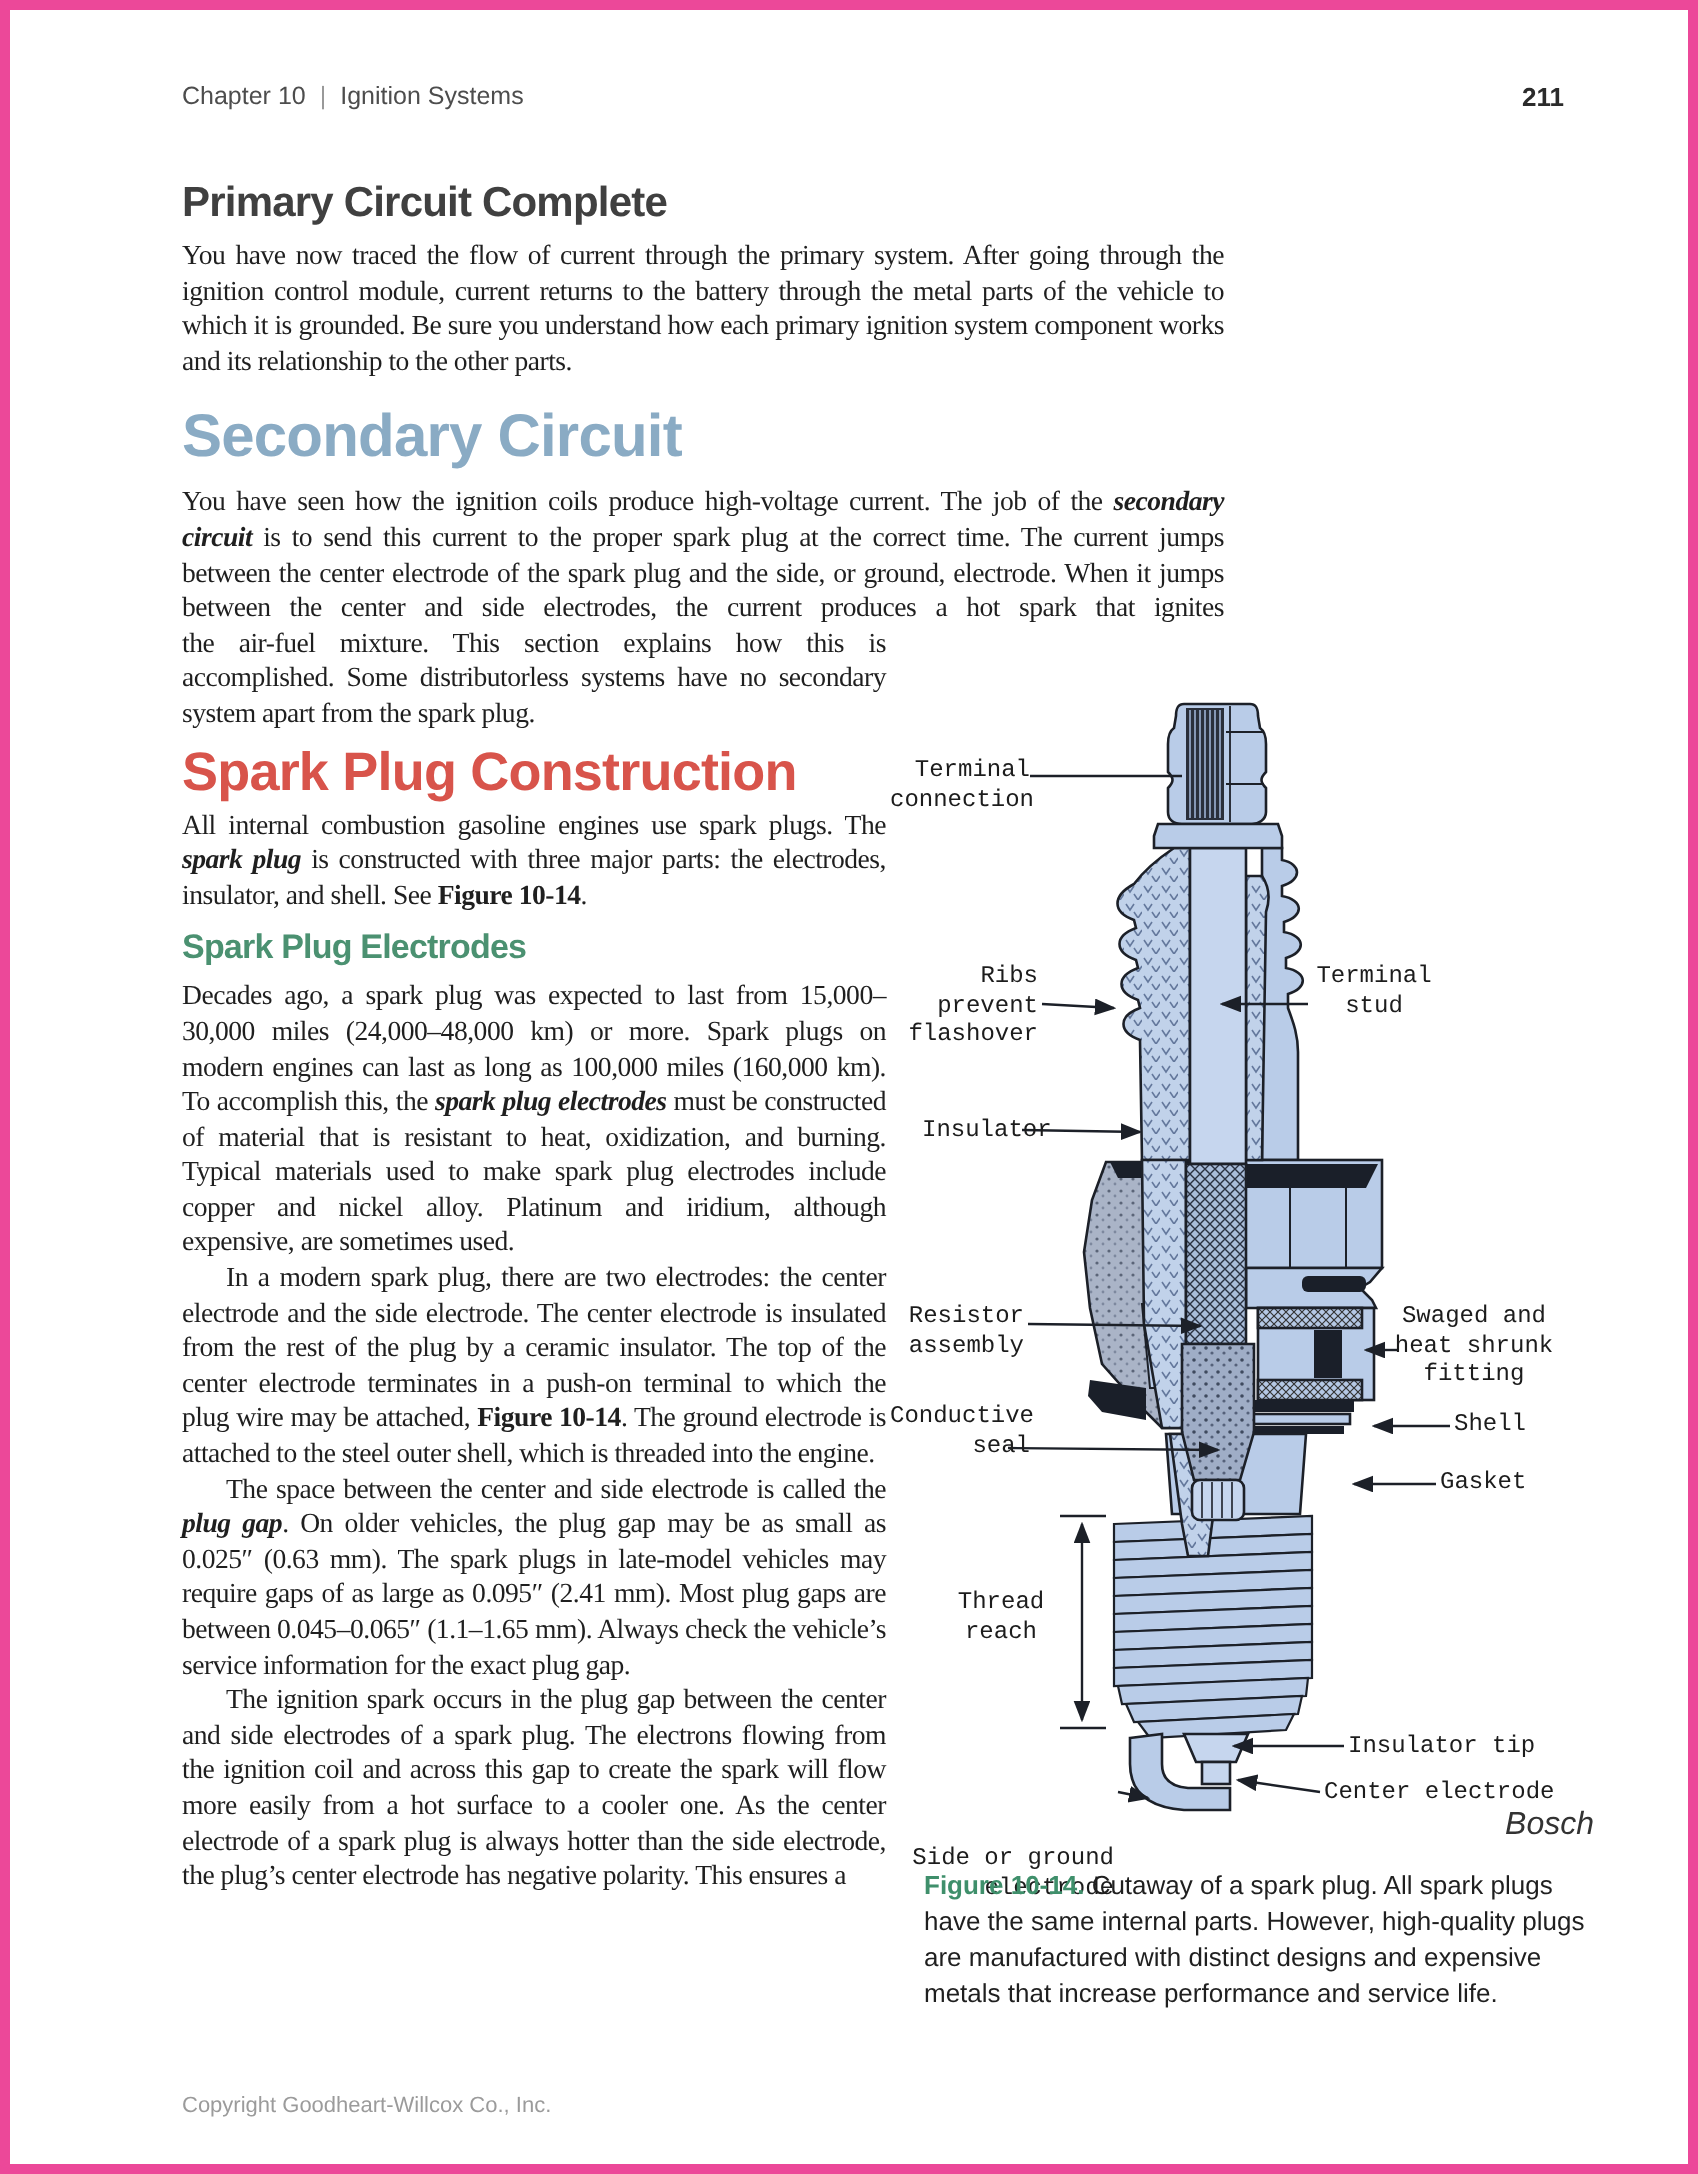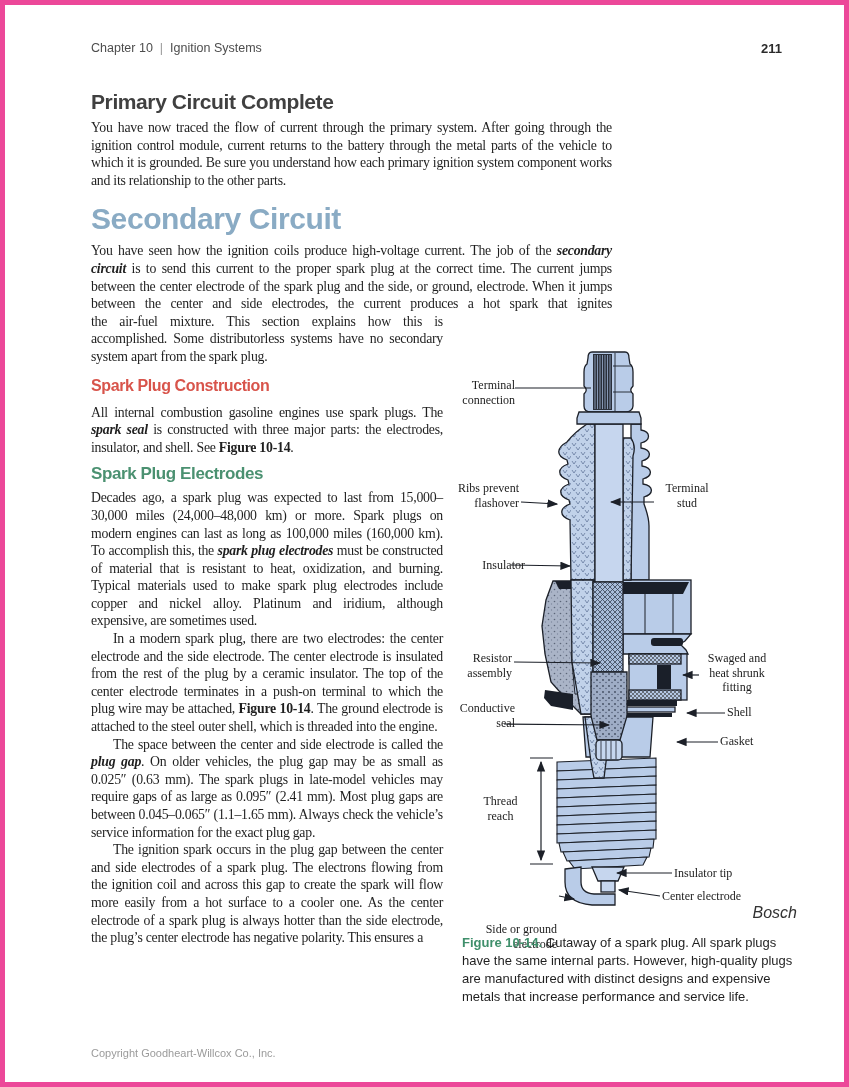--- a/index.html
+++ b/index.html
@@ -12,31 +12,31 @@
   .hdr .sep{color:#999;padding:0 7px;font-weight:300;}
   .hdr .pnum{font-weight:bold;color:#2b2b2b;font-size:13px;margin-left:31px;}
   
   .content{position:absolute;left:86px;top:76px;width:521px;}
   .content p{margin:0 0 12px;font-size:13.8px;line-height:17.6px;letter-spacing:-0.25px;
              text-align:justify;font-family:Liberation Serif, serif;}
   .b{font-weight:bold;} .i{font-style:italic;}
   h1,h2,h3,h4{font-family:"Liberation Sans",sans-serif;letter-spacing:-0.4px;}
   h1{font-size:21px;line-height:25px;margin:8px 0 5px;color:#404040;}
   h2{font-size:30px;line-height:33px;margin:13px 0 7px;color:#8aabc4;}
-  h3{font-size:16px;line-height:24px;margin:4px 0 6px;color:#d8544b;}
+  h3{font-size:27px;line-height:24px;margin:4px 0 6px;color:#d8544b;}
   h4{font-size:17px;line-height:20px;margin:8px 0 5px;color:#4b9171;}
   .justlast{text-align-last:justify;}
   .leftcol{width:352px;}
   .leftcol p{margin:0;}
   .leftcol p.sp{margin-bottom:8px;}
   .ind{text-indent:22px;}
   
   .figure{position:absolute;left:440px;top:337px;width:365px;height:700px;}
   .fig-svg{position:absolute;left:0;top:0;}
-  .fig-label{position:absolute;font-family:Liberation Serif, serif;font-size:12px;
+  .fig-label{position:absolute;font-family:Liberation Mono, monospace;font-size:12px;
              line-height:14.5px;color:#1c1c1c;white-space:pre-line;}
   .ra{text-align:right;} .ca{text-align:center;}
   .credit{position:absolute;left:270px;top:562px;width:82px;text-align:right;
           font-family:"Liberation Sans",sans-serif;font-size:16px;font-style:italic;color:#333;}
   .caption{position:absolute;left:5px;top:580px;width:342px;margin:12px;
            font-family:"Liberation Sans",sans-serif;font-size:13px;line-height:18px;color:#1f1f1f;}
   .cap-lead{color:#3f8f6b;font-weight:bold;}
   
   .ftr{position:absolute;left:86px;top:1042px;font-family:"Liberation Sans",sans-serif;
        font-size:11px;color:#9b9b9b;}
@@ -54,21 +54,21 @@
   </div>
 
   <div class="content">
     <h1>Primary Circuit Complete</h1>
     <p><span>You have now traced the flow of current through the primary system. After going through the ignition control module, current returns to the battery through the metal parts of the vehicle to which it is grounded. Be sure you understand how each primary ignition system component works and its relationship to the other parts.</span></p>
     <h2>Secondary Circuit</h2>
     <p class="justlast" style="margin-bottom:0"><span>You have seen how the ignition coils produce high-voltage current. The job of the </span><span class="b i">secondary circuit</span><span> is to send this current to the proper spark plug at the correct time. The current jumps between the center electrode of the spark plug and the side, or ground, electrode. When it jumps between the center and side electrodes, the current produces a hot spark that ignites</span></p>
     <div class="leftcol">
       <p class="sp"><span>the air-fuel mixture. This section explains how this is accomplished. Some distributorless systems have no secondary system apart from the spark plug.</span></p>
       <h3>Spark Plug Construction</h3>
-      <p class="sp"><span>All internal combustion gasoline engines use spark plugs. The </span><span class="b i">spark seal</span><span> is constructed with three major parts: the electrodes, insulator, and shell. See </span><span class="b">Figure 10-14</span><span>.</span></p>
+      <p class="sp"><span>All internal combustion gasoline engines use spark plugs. The </span><span class="b i">spark plug</span><span> is constructed with three major parts: the electrodes, insulator, and shell. See </span><span class="b">Figure 10-14</span><span>.</span></p>
       <h4>Spark Plug Electrodes</h4>
       <p><span>Decades ago, a spark plug was expected to last from 15,000–30,000 miles (24,000–48,000 km) or more. Spark plugs on modern engines can last as long as 100,000 miles (160,000 km). To accomplish this, the </span><span class="b i">spark plug electrodes</span><span> must be constructed of material that is resistant to heat, oxidization, and burning. Typical materials used to make spark plug electrodes include copper and nickel alloy. Platinum and iridium, although expensive, are sometimes used.</span></p>
       <p class="ind"><span>In a modern spark plug, there are two electrodes: the center electrode and the side electrode. The center electrode is insulated from the rest of the plug by a ceramic insulator. The top of the center electrode terminates in a push-on terminal to which the plug wire may be attached, </span><span class="b">Figure 10-14</span><span>. The ground electrode is attached to the steel outer shell, which is threaded into the engine.</span></p>
       <p class="ind"><span>The space between the center and side electrode is called the </span><span class="b i">plug gap</span><span>. On older vehicles, the plug gap may be as small as 0.025″ (0.63 mm). The spark plugs in late-model vehicles may require gaps of as large as 0.095″ (2.41 mm). Most plug gaps are between 0.045–0.065″ (1.1–1.65 mm). Always check the vehicle’s service information for the exact plug gap.</span></p>
       <p class="ind"><span>The ignition spark occurs in the plug gap between the center and side electrodes of a spark plug. The electrons flowing from the ignition coil and across this gap to create the spark will flow more easily from a hot surface to a cooler one. As the center electrode of a spark plug is always hotter than the side electrode, the plug’s center electrode has negative polarity. This ensures a</span></p>
     </div>
   </div>
 
   <div class="figure">
     <svg class="fig-svg" width="365" height="578" viewBox="0 0 365 578">

